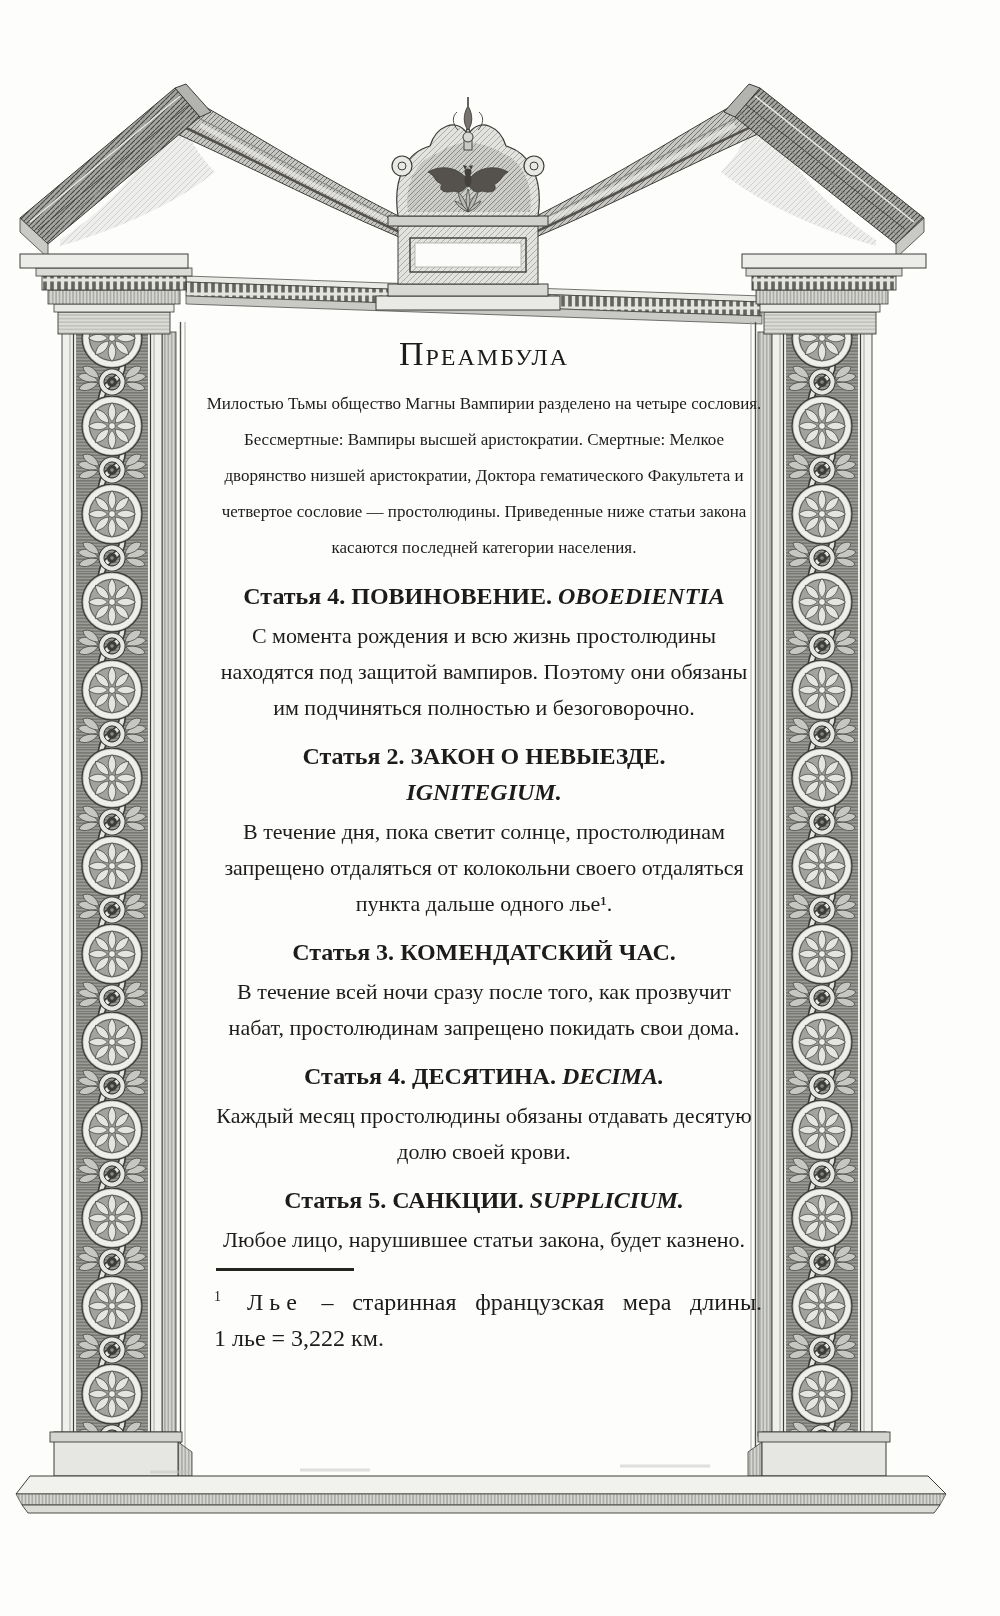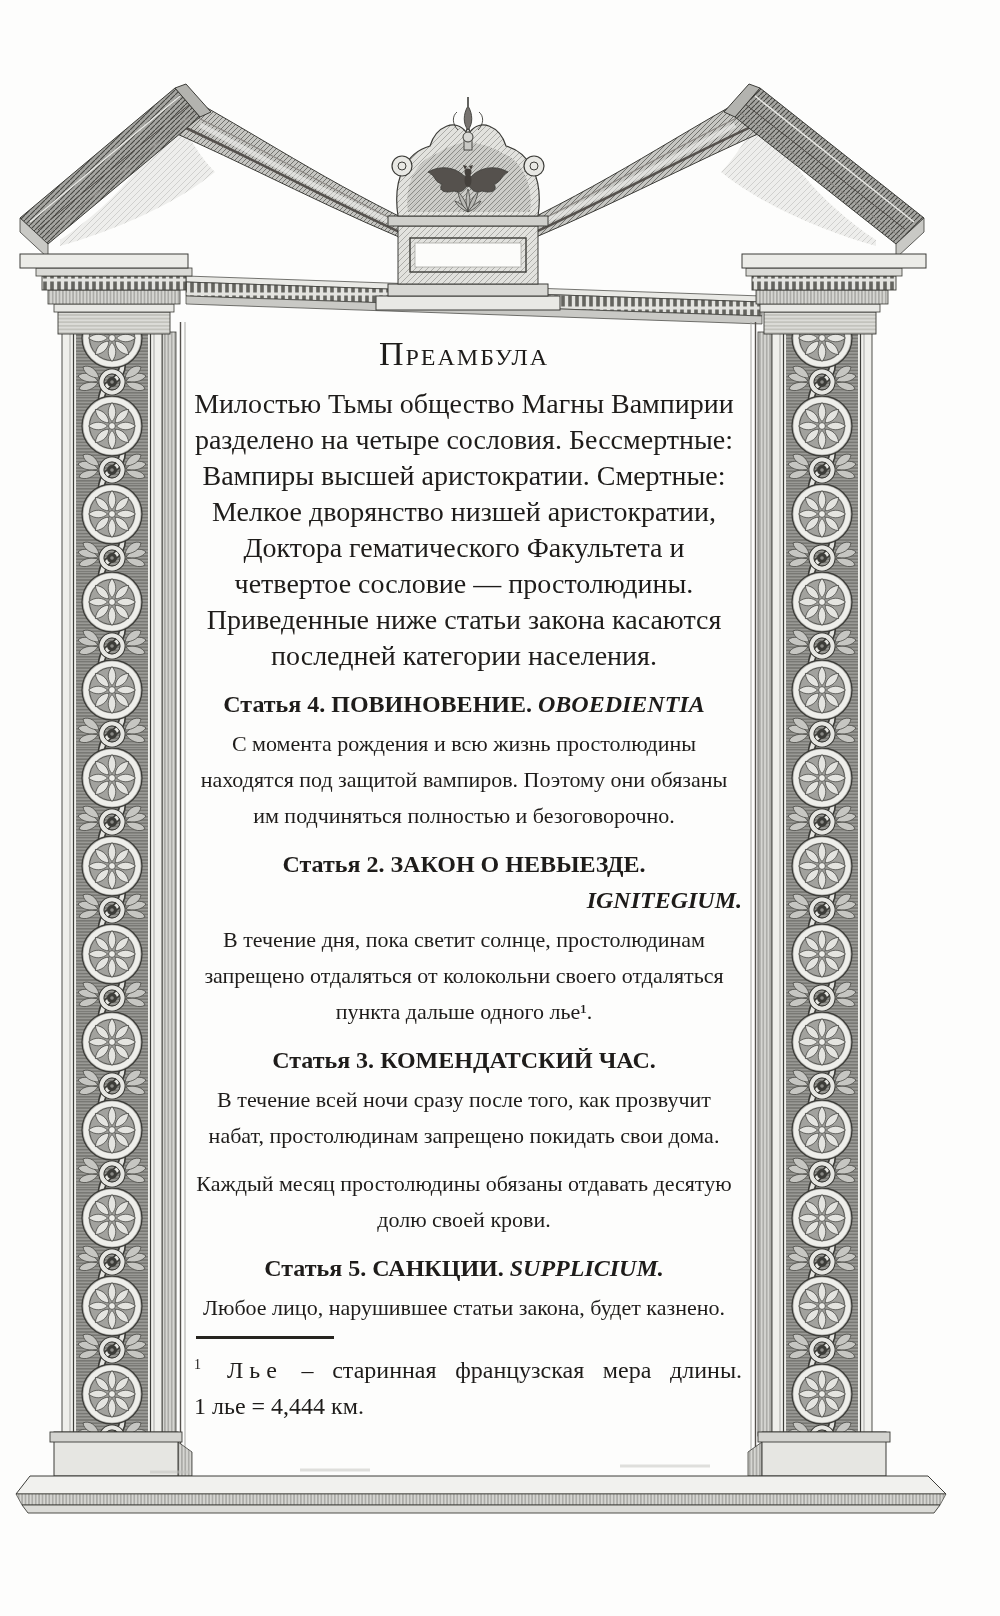--- a/index.html
+++ b/index.html
@@ -3,26 +3,26 @@
 <meta charset="utf-8">
 <style>
   html,body { margin:0; padding:0; background:#ffffff; }
   .page {
     position:relative; width:1000px; height:1616px;
     background:#fdfdfc; overflow:hidden;
     font-family:"Liberation Serif","DejaVu Serif",serif;
     color:#1e1c1a;
   }
   svg.frame { position:absolute; left:0; top:0; z-index:1; }
-  .content { position:absolute; left:186px; top:332px; width:556px; z-index:2; text-align:center; }
+  .content { position:absolute; left:186px; top:332px; width:556px; z-index:2; text-align:center;padding-left:20px; }
   h1.title { font-size:34px; line-height:44px; font-weight:400; font-variant:small-caps; letter-spacing:2px; margin:0 0 10px 0; }
-  .preamble { font-size:28px; line-height:36px; margin:0; }
+  .preamble { font-size:17px; line-height:36px; margin:0; }
   .article { margin-top:12px; }
   .article h2 { font-size:24px; line-height:36px; margin:0; font-weight:700; }
-  .article h2 .la { font-style:italic;text-align:right; }
+  .article h2 .la { font-style:italic; }
   .article.la-block h2 .la { display:block; }
   .article p { font-size:22px; line-height:36px; margin:4px; }
   .footnote { margin-top:10px; text-align:left;margin-left:8px; }
   .fn-rule { width:138px; border-top:3px solid #26241f; margin:6px 0 8px 2px; }
   .fn-1 { font-size:24px; line-height:36px; text-align:justify; text-align-last:justify; }
   .fn-1 sup { font-size:14px; margin-right:26px; }
   .fn-term { letter-spacing:6px; }
   .fn-2 { font-size:24px; line-height:36px; }
 </style>
 </head>
@@ -255,28 +255,29 @@
       <h2><span class="num">Статья 2.</span> <span class="ru">ЗАКОН О НЕВЫЕЗДЕ.</span> <span class="la">IGNITEGIUM.</span></h2>
       <p>В течение дня, пока светит солнце, простолюдинам запрещено отдаляться от колокольни своего отдаляться пункта дальше одного лье¹.</p>
     </section>
 
     <section class="article la-block">
       <h2><span class="num">Статья 3.</span> <span class="ru">КОМЕНДАТСКИЙ ЧАС.</span> </h2>
       <p>В течение всей ночи сразу после того, как прозвучит набат, простолюдинам запрещено покидать свои дома.</p>
     </section>
 
     <section class="article">
+      <h2><span class="num">Статья 4.</span> <span class="ru">ДЕСЯТИНА.</span> <span class="la">DECIMA.</span></h2>
       <p>Каждый месяц простолюдины обязаны отдавать десятую долю своей крови.</p>
     </section>
 
     <section class="article">
       <h2><span class="num">Статья 5.</span> <span class="ru">САНКЦИИ.</span> <span class="la">SUPPLICIUM.</span></h2>
       <p>Любое лицо, нарушившее статьи закона, будет казнено.</p>
     </section>
 
     <div class="footnote">
       <div class="fn-rule"></div>
       <div class="fn-1"><sup>1</sup><span class="fn-term">Лье</span> <span>– старинная французская мера длины.</span></div>
-      <div class="fn-2">1 лье = 4,444 км.</div>
+      <div class="fn-2">1 лье = 3,222 км.</div>
     </div>
   </div>
 
 </div>
 
 </body></html>

